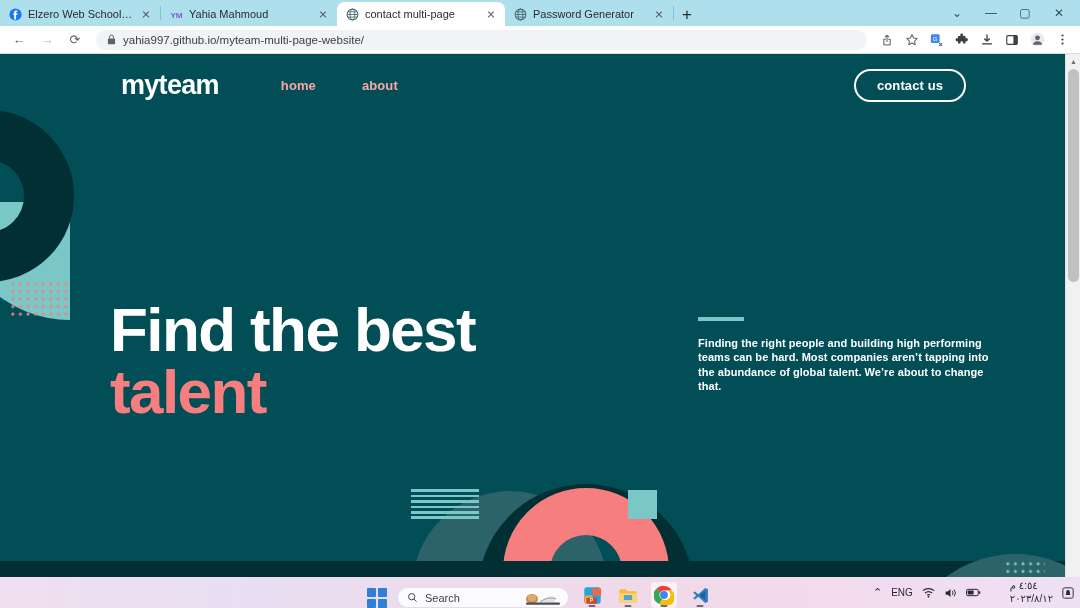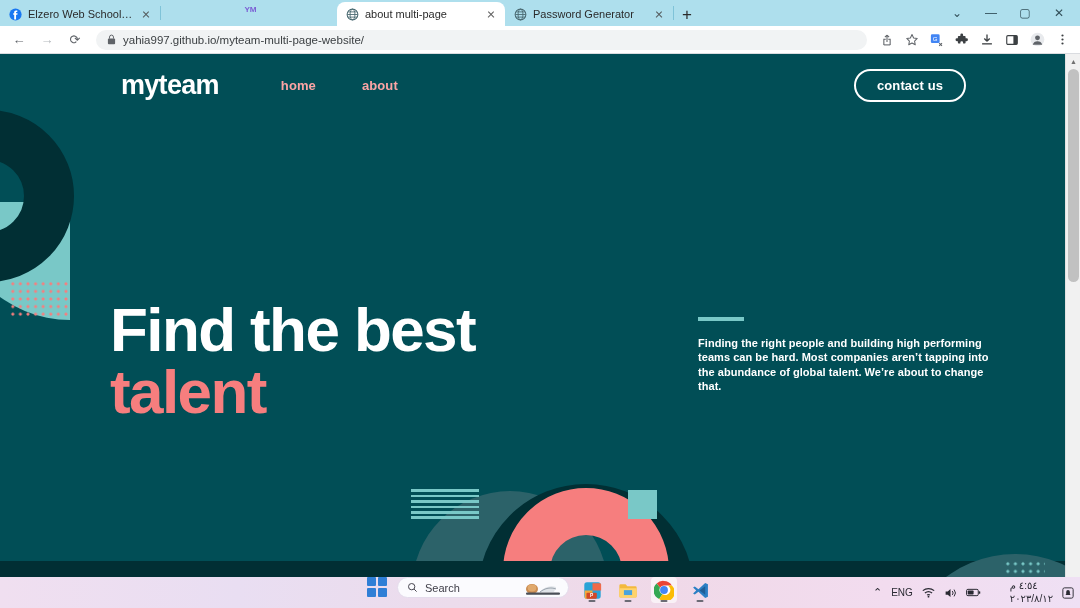--- a/index.html
+++ b/index.html
@@ -187,21 +187,21 @@
   }
 
   
   .taskbar {
     position:absolute; left:0; top:577px; width:1080px; height:31px;
     background:linear-gradient(90deg,#f0dff0 0%,#e9def2 22%,#ecdcec 42%,#f0d9e8 62%,#f2dcef 82%,#efe0f4 100%);
     display:flex; align-items:center;
   }
   .tb-center {
     position:absolute; left:50%; transform:translateX(-50%);
-    display:flex; align-items:flex-start; gap:10px; height:31px;
+    display:flex; align-items:flex-end; gap:10px; height:31px;
   }
   .start {
     width:20px; height:20px; display:grid; grid-template-columns:1fr 1fr;
     grid-template-rows:1fr 1fr; gap:2px;
   }
   .start i { background:#2f7fd6; border-radius:1px; display:block; }
   .searchbox {
     width:172px; height:21px; background:#fbfbfe; border-radius:11px;
     display:flex; align-items:center; gap:7px; padding:0 9px;
     border:1px solid #e4dcec; position:relative;
@@ -240,35 +240,35 @@
       <svg class="tab-fav" viewBox="0 0 16 16">
         <circle cx="8" cy="8" r="7.5" fill="#1877F2"></circle>
         <path d="M10.3 8.3h-1.6V14H6.4V8.3H5.2V6.4h1.2V5.2c0-1.3.6-2.2 2.2-2.2h1.6v1.9H9.2c-.4 0-.5.2-.5.5v1h1.8z" fill="#fff"></path>
       </svg>
       <span class="tab-title">Elzero Web School | المجموعات</span>
       <span class="tab-close"></span>
     </div>
 
     <div class="tab-sep"></div>
 
-    <div class="tab" style="width:176px;flex-direction:column;">
+    <div class="tab" style="width:176px;">
       <svg class="tab-fav" viewBox="0 0 16 16">
         <text x="8" y="12" font-size="10" font-family="Liberation Sans, sans-serif" font-weight="bold" fill="#7b5fd4" text-anchor="middle">YM</text>
       </svg>
       <span class="tab-title">Yahia Mahmoud</span>
       <span class="tab-close"></span>
     </div>
 
     <div class="tab active" style="width:168px;">
       <svg class="tab-fav" viewBox="0 0 16 16">
         <circle cx="8" cy="8" r="6.6" fill="none" stroke="#4a6a72" stroke-width="1.3"></circle>
         <ellipse cx="8" cy="8" rx="3" ry="6.6" fill="none" stroke="#4a6a72" stroke-width="1.1"></ellipse>
         <path d="M1.6 8h12.8M2.6 4.8h10.8M2.6 11.2h10.8" stroke="#4a6a72" stroke-width="1.1"></path>
       </svg>
-      <span class="tab-title">about multi-page</span>
+      <span class="tab-title">contact multi-page</span>
       <span class="tab-close"></span>
     </div>
 
     <div class="tab" style="width:168px;">
       <svg class="tab-fav" viewBox="0 0 16 16">
         <circle cx="8" cy="8" r="6.6" fill="none" stroke="#4a6a72" stroke-width="1.3"></circle>
         <ellipse cx="8" cy="8" rx="3" ry="6.6" fill="none" stroke="#4a6a72" stroke-width="1.1"></ellipse>
         <path d="M1.6 8h12.8M2.6 4.8h10.8M2.6 11.2h10.8" stroke="#4a6a72" stroke-width="1.1"></path>
       </svg>
       <span class="tab-title">Password Generator</span>

